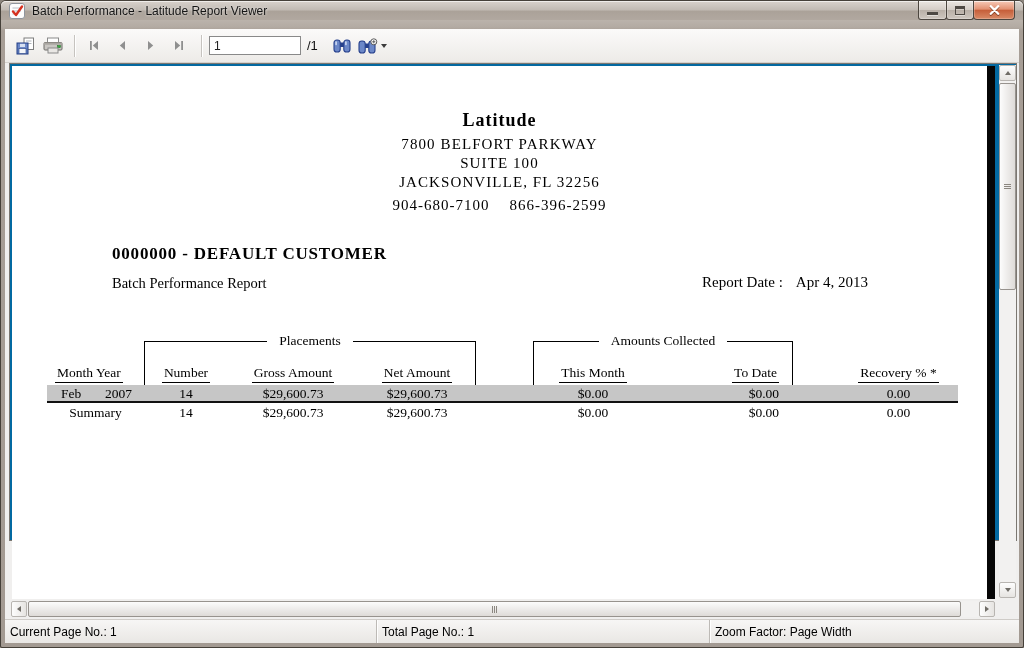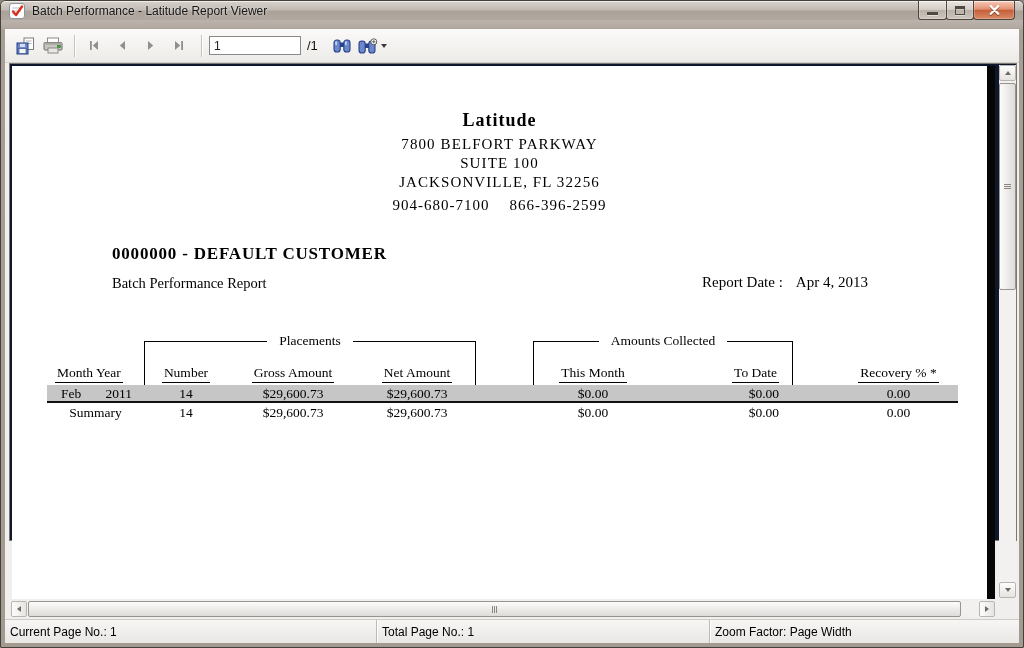--- a/index.html
+++ b/index.html
@@ -37,21 +37,21 @@
   .tb-sep { width:1px; height:22px; background:#c6c3bf; box-shadow:1px 0 0 #fff; margin:0 7px; flex:0 0 auto; }
   .nav-btn { width:24px; height:22px; display:flex; align-items:center; justify-content:center; margin-right:4px; flex:0 0 auto; }
   .page-input { width:92px; height:19px; border:1px solid #898989; background:#fff; font-size:12px;
                 font-family:"Liberation Sans",sans-serif; padding:1px 4px; color:#222; flex:0 0 auto; }
   .page-count { font-size:13px; color:#111; margin-left:6px; flex:0 0 auto; }
   .caret-down { width:0; height:0; border-left:3.5px solid transparent; border-right:3.5px solid transparent;
                 border-top:4px solid #3c3c3c; margin-left:3px; }
 
   
   .viewer { position:absolute; left:4px; top:34px; width:1008px; height:478px; border:1px solid #7b7771;
-            background:#0f172a; }
+            background:#0369a1; }
   .page { position:absolute; left:2px; top:2px; width:975px; height:533px; background:#fff; overflow:hidden;
           font-family:"Liberation Serif","DejaVu Serif",serif; color:#000; }
   .page-edge { position:absolute; left:977px; top:2px; width:8px; height:533px; background:#060606; }
 
   
   .company { position:absolute; left:0; right:0; top:44px; text-align:center; }
   .company-name { font-size:18px; font-weight:bold; letter-spacing:1px; margin-bottom:4px; }
   .addr { font-size:15px; line-height:19px; letter-spacing:1.1px; }
   .phones { margin-top:5px; font-size:15px; letter-spacing:1px; display:flex; justify-content:center; gap:20px; }
 
@@ -262,21 +262,21 @@
             <div class="hd c3 a-center"><span>Gross Amount</span></div>
             <div class="hd c4 a-center"><span>Net Amount</span></div>
             <div class="hd c6 a-center"><span>This Month</span></div>
             <div class="hd c7 a-right"><span>To Date</span></div>
             <div class="hd c9 a-center"><span>Recovery % *</span></div>
           </div>
 
           <div class="grid trow highlight">
             <div class="c1 cell-monthyear">
               <span>Feb</span>
-                <span>2011</span>
+                <span>2007</span>
             </div>
             <div class="c2 a-center">14</div>
             <div class="c3 a-center">$29,600.73</div>
             <div class="c4 a-center">$29,600.73</div>
             <div class="c6 a-center">$0.00</div>
             <div class="c7 a-right">$0.00</div>
             <div class="c9 a-center">0.00</div>
           </div>
 
           <div class="grid trow">

